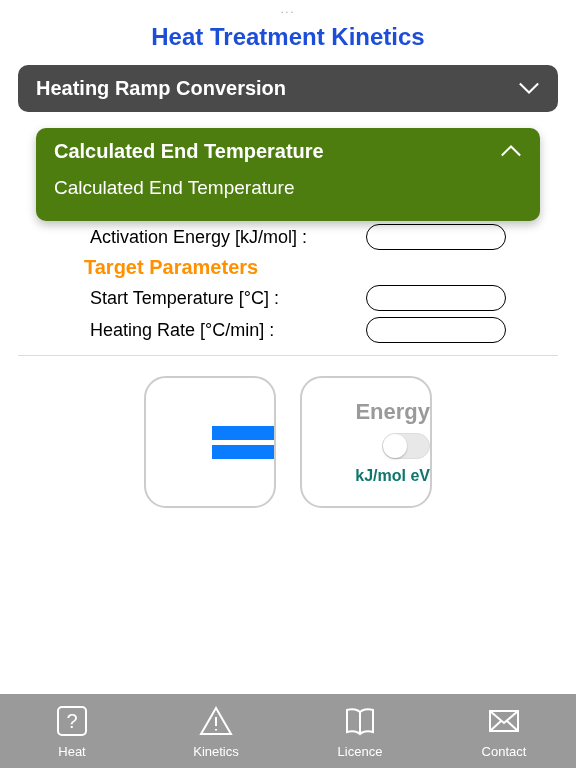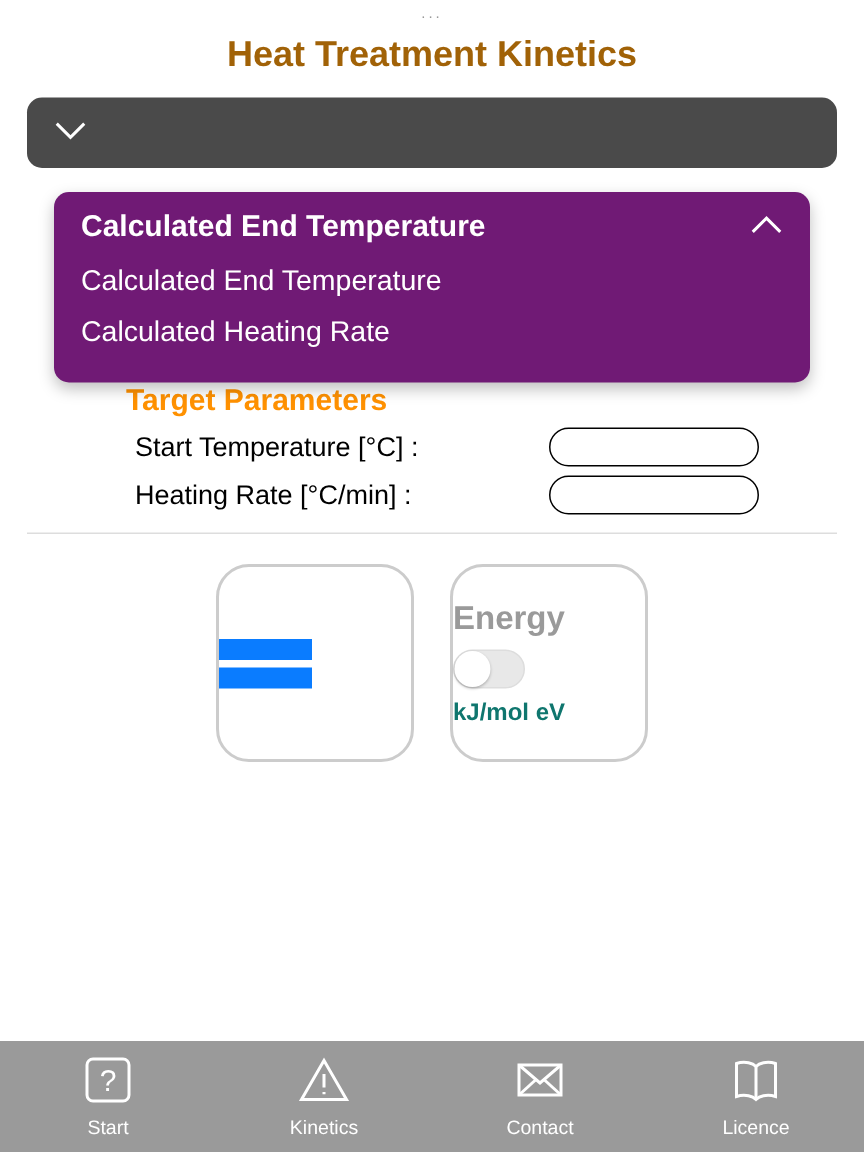--- a/index.html
+++ b/index.html
@@ -1,38 +1,38 @@
 <!DOCTYPE html>
 <html><head>
 <meta charset="utf-8">
 <style>
   * { box-sizing: border-box; margin: 0; padding: 0; font-family: -apple-system, Helvetica, Arial, sans-serif; }
   html, body { width: 576px; height: 768px; background: #fff; overflow: hidden; position: relative; }
   .ellipsis { text-align: center; color: #999; font-size: 10px; letter-spacing: 2px; padding-top: 4px; }
-  .title { text-align: center; color: #a16207; font-size: 24px; font-weight: 600; margin: 8px 0 14px; }
+  .title { text-align: center; color: #1d4ed8; font-size: 24px; font-weight: 600; margin: 8px 0 14px; }
   .accordion-header {
     background: #4a4a4a; color: #fff; font-size: 20px; font-weight: 600;
     padding: 12px 18px; border-radius: 10px; margin: 0 18px 16px;
     display: flex; justify-content: space-between; align-items: center;
   }
   .chev { display: inline-block; }
   .chev svg { stroke: #fff; stroke-width: 2.2; fill: none; width: 22px; height: 14px; }
   .content { padding: 0 70px 0 90px; }
   .section-title { color: #ff9100; font-size: 20px; font-weight: 600; margin: 6px 16px 4px; margin-left: -6px; }
   .row { display: flex; align-items: center; margin: 6px 0; gap: 36px; }
   .row-label { flex: 1; font-size: 18px; color: #000; }
   .row-input {
     width: 140px; height: 26px; border: 1.5px solid #000; border-radius: 13px;
     background: #fff; padding: 0 8px; font-size: 14px;
   }
   .divider { border-top: 1px solid #ddd; margin: 12px 18px 20px; }
   .button-row { display: flex; justify-content: center; gap: 24px; margin-top: 2px; }
   .big-btn {
     width: 132px; height: 132px; border: 2px solid #ccc; border-radius: 22px;
-    display: flex; flex-direction: column; align-items: flex-start; justify-content: center;
+    display: flex; flex-direction: column; align-items: flex-end; justify-content: center;
     background: #fff;
   }
   .eq-bars { width: 62px; }
   .eq-bar { height: 14px; background: #0a7cff; margin: 5px 0; }
   .energy-label { color: #9a9a9a; font-size: 22px; font-weight: 700; margin-bottom: 8px; }
   .toggle {
     width: 48px; height: 26px; background: #e8e8e8; border-radius: 13px; position: relative;
     margin-bottom: 8px; border: 1px solid #ddd;
   }
   .toggle-knob {
@@ -42,33 +42,34 @@
   .unit-row { color: #0f766e; font-size: 16px; font-weight: 600; }
   .tabbar {
     position: absolute; bottom: 0; left: 0; right: 0; height: 74px;
     background: #9a9a9a; display: flex;
   }
   .tab { flex: 1; display: flex; flex-direction: column; align-items: center; justify-content: center; color: #fff; }
   .tab svg { stroke: #fff; stroke-width: 2; fill: none; width: 34px; height: 34px; }
   .tab-label { font-size: 13px; margin-top: 2px; }
   .dropdown-panel {
     position: absolute; left: 36px; right: 36px; top: 128px;
-    background: #701a75; border-radius: 10px; padding: 12px 18px 16px;
+    background: #4d7c0f; border-radius: 10px; padding: 12px 18px 16px;
     box-shadow: 0 4px 10px rgba(0,0,0,0.25); z-index: 20;
   }
   .dd-selected { color: #fff; font-size: 20px; font-weight: 700; display: flex; justify-content: space-between; align-items:center; margin-bottom: 8px; }
   .dd-option { color: #fff; font-size: 19px; font-weight: 400; padding: 6px 0; }
 </style>
 </head>
 <body>
 
 <div class="ellipsis">...</div>
 <h1 class="title">Heat Treatment Kinetics</h1>
 
 <div class="accordion-header">
+  <span>Heating Ramp Conversion</span>
   <span class="chev">
     <svg viewBox="0 0 24 14">
         <polyline points="2,2 12,12 22,2"></polyline>
       </svg>
   </span>
 </div>
 
 <div class="content">
   <div class="row">
     <span class="row-label">Start Temperature [°C] :</span>
@@ -119,56 +120,55 @@
 <div class="dropdown-panel">
   <div class="dd-selected">
     <span>Calculated End Temperature</span>
     <span class="chev">
       <svg viewBox="0 0 24 14">
           <polyline points="2,12 12,2 22,12"></polyline>
         </svg>
     </span>
   </div>
   <div class="dd-option">Calculated End Temperature</div>
-  <div class="dd-option">Calculated Heating Rate</div>
 </div>
 
 <div class="tabbar">
   <div class="tab">
     <span>
       <svg viewBox="0 0 34 34">
           <rect x="3" y="3" width="28" height="28" rx="4"></rect>
           <text x="17" y="24" text-anchor="middle" font-size="20" fill="#fff" stroke="none">?</text>
         </svg>
     </span>
-    <span class="tab-label">Start</span>
+    <span class="tab-label">Heat</span>
   </div>
   <div class="tab">
     <span>
       <svg viewBox="0 0 34 34">
           <polygon points="17,4 32,30 2,30"></polygon>
           <line x1="17" y1="13" x2="17" y2="22"></line>
           <line x1="17" y1="25" x2="17" y2="26.5"></line>
         </svg>
     </span>
     <span class="tab-label">Kinetics</span>
   </div>
   <div class="tab">
     <span>
       <svg viewBox="0 0 34 34">
+          <path d="M4 6 C10 4 15 6 17 8 C19 6 24 4 30 6 V28 C24 26 19 28 17 30 C15 28 10 26 4 28 Z"></path>
+          <line x1="17" y1="8" x2="17" y2="30"></line>
+        </svg>
+    </span>
+    <span class="tab-label">Licence</span>
+  </div>
+  <div class="tab">
+    <span>
+      <svg viewBox="0 0 34 34">
           <rect x="3" y="7" width="28" height="20"></rect>
           <polyline points="3,7 17,19 31,7"></polyline>
           <line x1="3" y1="27" x2="14" y2="17"></line>
           <line x1="31" y1="27" x2="20" y2="17"></line>
         </svg>
     </span>
     <span class="tab-label">Contact</span>
   </div>
-  <div class="tab">
-    <span>
-      <svg viewBox="0 0 34 34">
-          <path d="M4 6 C10 4 15 6 17 8 C19 6 24 4 30 6 V28 C24 26 19 28 17 30 C15 28 10 26 4 28 Z"></path>
-          <line x1="17" y1="8" x2="17" y2="30"></line>
-        </svg>
-    </span>
-    <span class="tab-label">Licence</span>
-  </div>
 </div>
 
 </body></html>

